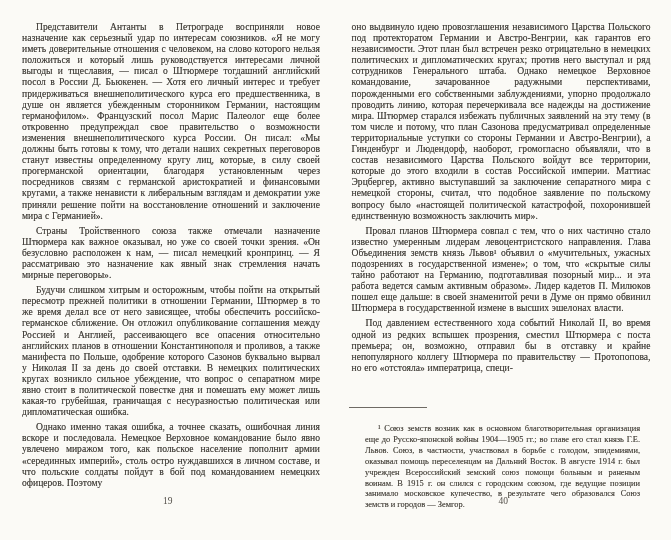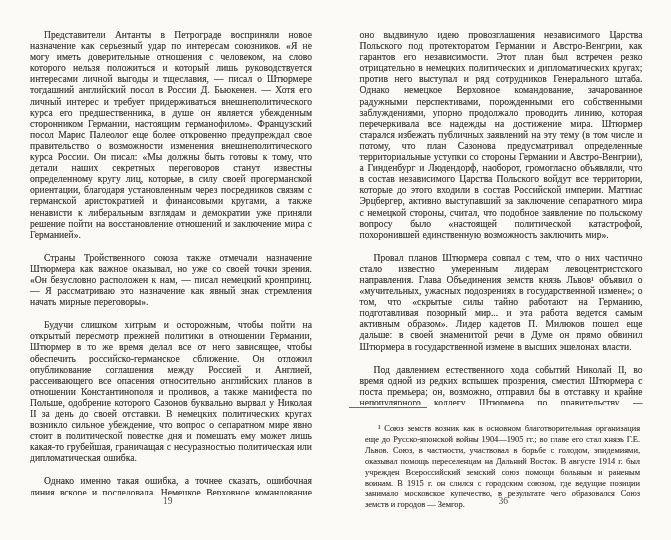--- a/index.html
+++ b/index.html
@@ -39,21 +39,21 @@
     max-height: 478px;
     overflow: hidden;
   }
   .page.right .body-text {
     left: 12px;
     width: 307px;
     max-height: 388px;
     overflow: hidden;
   }
   .body-text p {
-    margin: 12px;
+    margin: 4px;
     text-indent: 14px;
   }
   .body-text p.continuation {
     text-indent: 0;
   }
   .footnote-block {
     position: absolute;
     left: 13.5px;
     top: 407px;
     width: 307px;
@@ -103,16 +103,16 @@
   <section class="page right">
     <div class="body-text">
       <p class="continuation">оно выдвинуло идею провозглашения независимого Царства Польского под протекторатом Германии и Австро-Венгрии, как гарантов его независимости. Этот план был встречен резко отрицательно в немецких политических и дипломатических кругах; против него выступал и ряд сотрудников Генерального штаба. Однако немецкое Верховное командование, зачарованное радужными перспективами, порожденными его собственными заблуждениями, упорно продолжало проводить линию, которая перечеркивала все надежды на достижение мира. Штюрмер старался избежать публичных заявлений на эту тему (в том числе и потому, что план Сазонова предусматривал определенные территориальные уступки со стороны Германии и Австро-Венгрии), а Гинденбург и Людендорф, наоборот, громогласно объявляли, что в состав независимого Царства Польского войдут все территории, которые до этого входили в состав Российской империи. Маттиас Эрцбергер, активно выступавший за заключение сепаратного мира с немецкой стороны, считал, что подобное заявление по польскому вопросу было «настоящей политической катастрофой, похоронившей единственную возможность заключить мир».</p>
       <p>Провал планов Штюрмера совпал с тем, что о них частично стало известно умеренным лидерам левоцентристского направления. Глава Объединения земств князь Львов¹ объявил о «мучительных, ужасных подозрениях в государственной измене»; о том, что «скрытые силы тайно работают на Германию, подготавливая позорный мир... и эта работа ведется самым активным образом». Лидер кадетов П. Милюков пошел еще дальше: в своей знаменитой речи в Думе он прямо обвинил Штюрмера в государственной измене в высших эшелонах власти.</p>
       <p>Под давлением естественного хода событий Николай II, во время одной из редких вспышек прозрения, сместил Штюрмера с поста премьера; он, возможно, отправил бы в отставку и крайне непопулярного коллегу Штюрмера по правительству — Протопопова, но его «отстояла» императрица, специ-</p>
     </div>
     <div class="footnote-block">
       <div class="footnote-rule"></div>
       <p class="footnote-text">¹ Союз земств возник как в основном благотворительная организация еще до Русско-японской войны 1904—1905 гг.; во главе его стал князь Г.Е. Львов. Союз, в частности, участвовал в борьбе с голодом, эпидемиями, оказывал помощь переселенцам на Дальний Восток. В августе 1914 г. был учрежден Всероссийский земский союз помощи больным и раненым воинам. В 1915 г. он слился с городским союзом, где ведущие позиции занимало московское купечество, в результате чего образовался Союз земств и городов — Земгор.</p>
     </div>
-    <div class="page-number">36</div>
+    <div class="page-number">40</div>
   </section>
 
 </div>
 
 </body></html>

